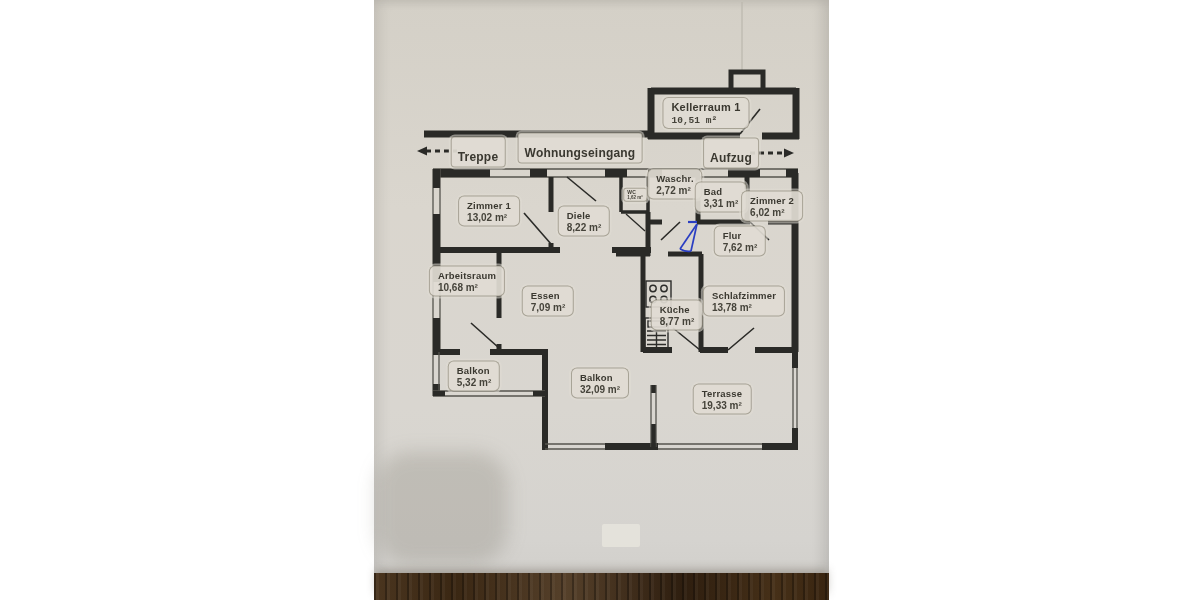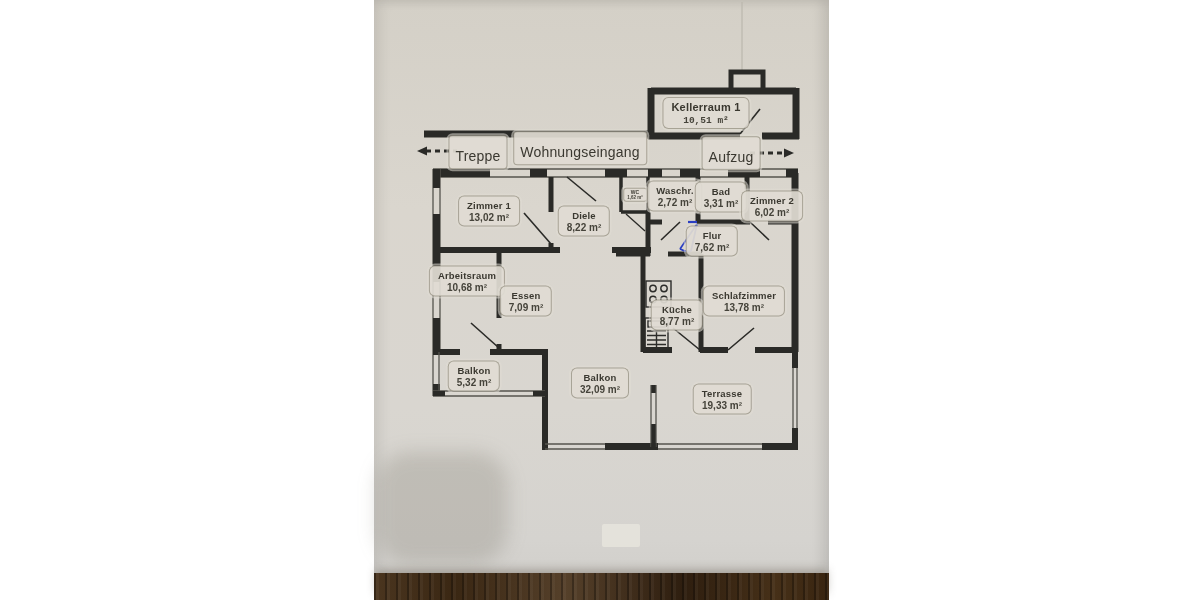--- a/index.html
+++ b/index.html
@@ -15,31 +15,31 @@
          background:#e6e3dc;border-radius:2px;opacity:.9;}
   #wood-table{position:absolute;left:0;top:573px;width:455px;height:27px;
          background:linear-gradient(90deg,#4a351f 0%,#3a2713 18%,#55402a 42%,#2e1e0f 68%,#463018 88%,#382410 100%);
          box-shadow:0 -5px 10px -2px rgba(70,60,45,.35);}
   #wood-grain{position:absolute;inset:0;
          background:repeating-linear-gradient(90deg,rgba(0,0,0,.28) 0 2px,rgba(255,255,255,.04) 2px 5px,transparent 5px 11px);}
   svg{position:absolute;left:0;top:0;}
   
   .rlabel{position:absolute;transform:translate(-50%,-50%);
           background:rgba(224,220,211,.93);border:1px solid rgba(122,116,100,.55);
-          border-radius:6px;padding:3px 8px 2px;text-align:center;color:#3a3830;
+          border-radius:6px;padding:3px 8px 2px;color:#3a3830;
           box-shadow:0 0 0 2px rgba(224,220,211,.55);white-space:nowrap;}
   .rname{font-weight:bold;font-size:9.5px;line-height:1.25;letter-spacing:.2px;}
   .rarea{font-size:10px;font-weight:600;line-height:1.2;color:#45433a;}
   .lg .rname{font-size:11px;}
   .lg .rarea{font-size:9.5px;font-family:Liberation Mono, monospace;}
   .xs{padding:1px 3px;border-radius:3px;}
   .xs .rname{font-size:5px;line-height:1.1;}
   .xs .rarea{font-size:4.5px;line-height:1.1;}
   .corr{padding:2px 6px;border-radius:4px;}
-  .corr .rname{font-size:14px;font-weight:400;margin-top:10px;}
+  .corr .rname{font-size:12px;font-weight:700;margin-top:10px;}
 </style>
 </head>
 <body>
 
 <div id="stage">
 
   <div id="photo">
     <div id="shadow-blob"></div>
     <div id="paper-sticker"></div>
     <div id="wood-table">
@@ -159,41 +159,41 @@
     <div class="rarea">13,02 m²</div>
   </div>
   <div class="rlabel" style="left:584px;top:221px">
     <div class="rname">Diele</div>
     <div class="rarea">8,22 m²</div>
   </div>
   <div class="rlabel xs" style="left:635px;top:195px">
     <div class="rname">WC</div>
     <div class="rarea">1,62 m²</div>
   </div>
-  <div class="rlabel" style="left:675px;top:196px">
+  <div class="rlabel" style="left:675px;top:184px">
     <div class="rname">Waschr.</div>
     <div class="rarea">2,72 m²</div>
   </div>
   <div class="rlabel" style="left:721px;top:197px">
     <div class="rname">Bad</div>
     <div class="rarea">3,31 m²</div>
   </div>
   <div class="rlabel" style="left:772px;top:206px">
     <div class="rname">Zimmer 2</div>
     <div class="rarea">6,02 m²</div>
   </div>
-  <div class="rlabel" style="left:712px;top:241px">
+  <div class="rlabel" style="left:740px;top:241px">
     <div class="rname">Flur</div>
     <div class="rarea">7,62 m²</div>
   </div>
   <div class="rlabel" style="left:467px;top:281px">
     <div class="rname">Arbeitsraum</div>
     <div class="rarea">10,68 m²</div>
   </div>
-  <div class="rlabel" style="left:526px;top:301px">
+  <div class="rlabel" style="left:548px;top:301px">
     <div class="rname">Essen</div>
     <div class="rarea">7,09 m²</div>
   </div>
   <div class="rlabel" style="left:677px;top:315px">
     <div class="rname">Küche</div>
     <div class="rarea">8,77 m²</div>
   </div>
   <div class="rlabel" style="left:744px;top:301px">
     <div class="rname">Schlafzimmer</div>
     <div class="rarea">13,78 m²</div>

